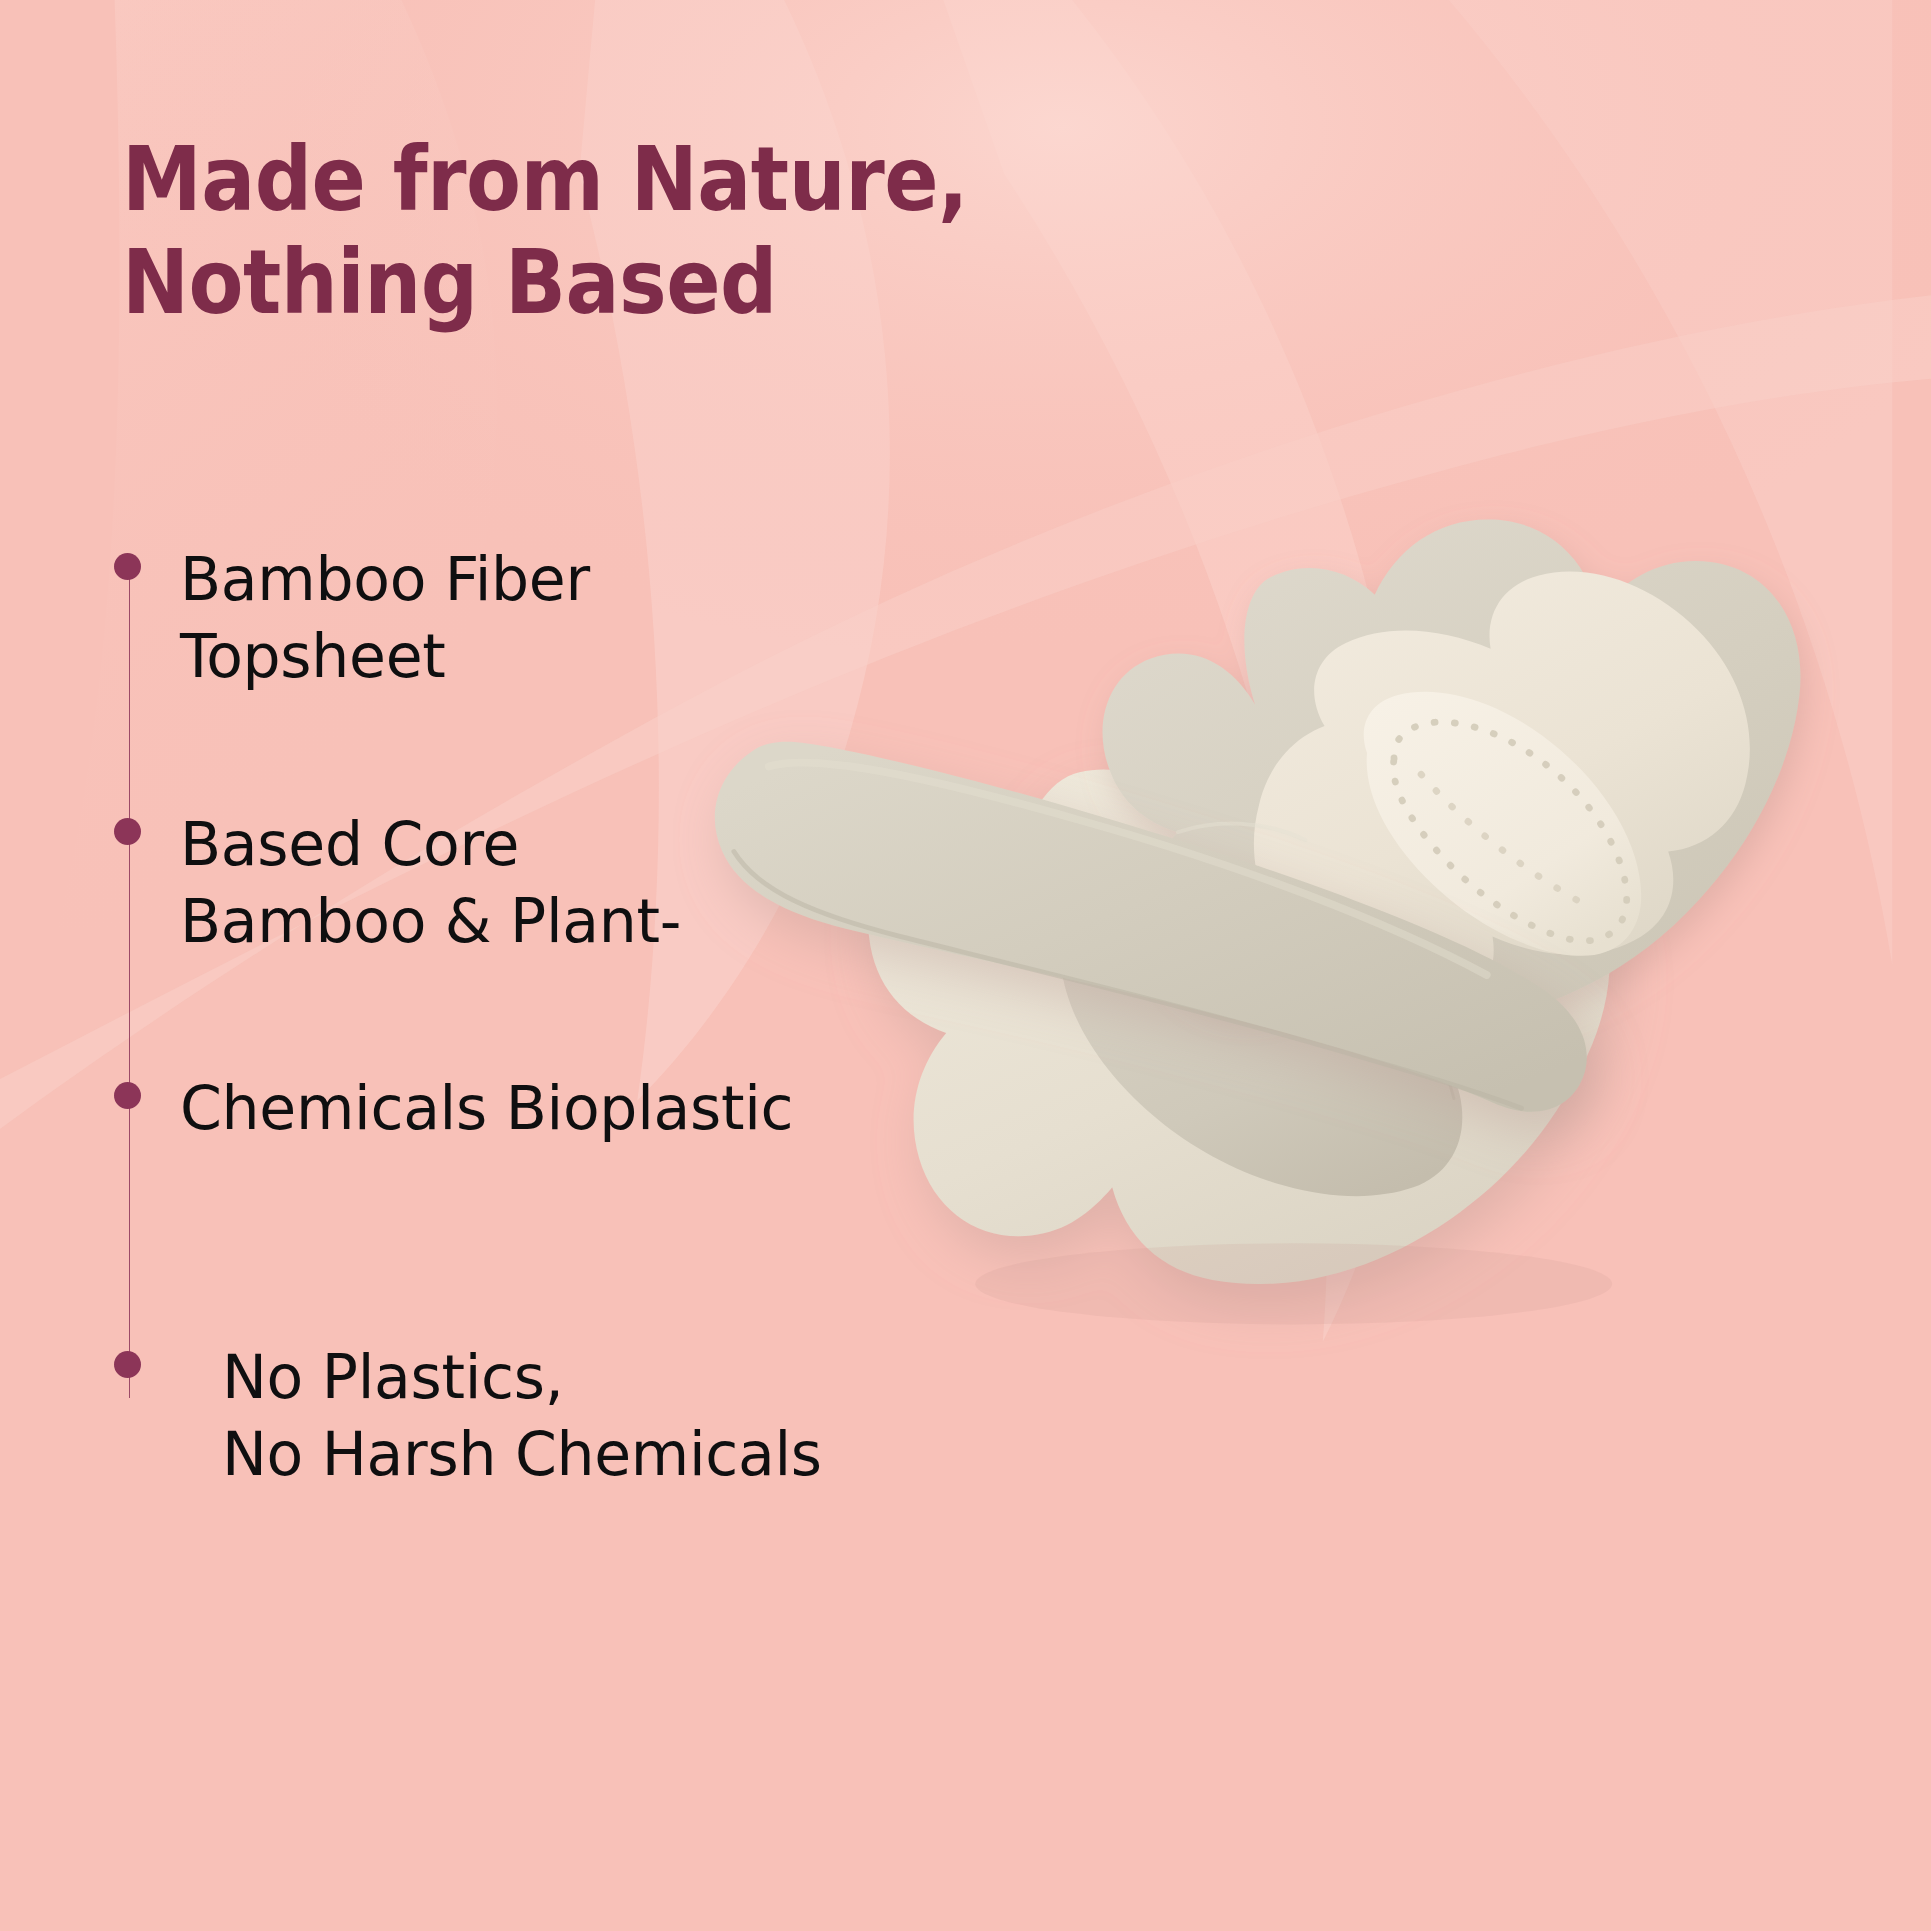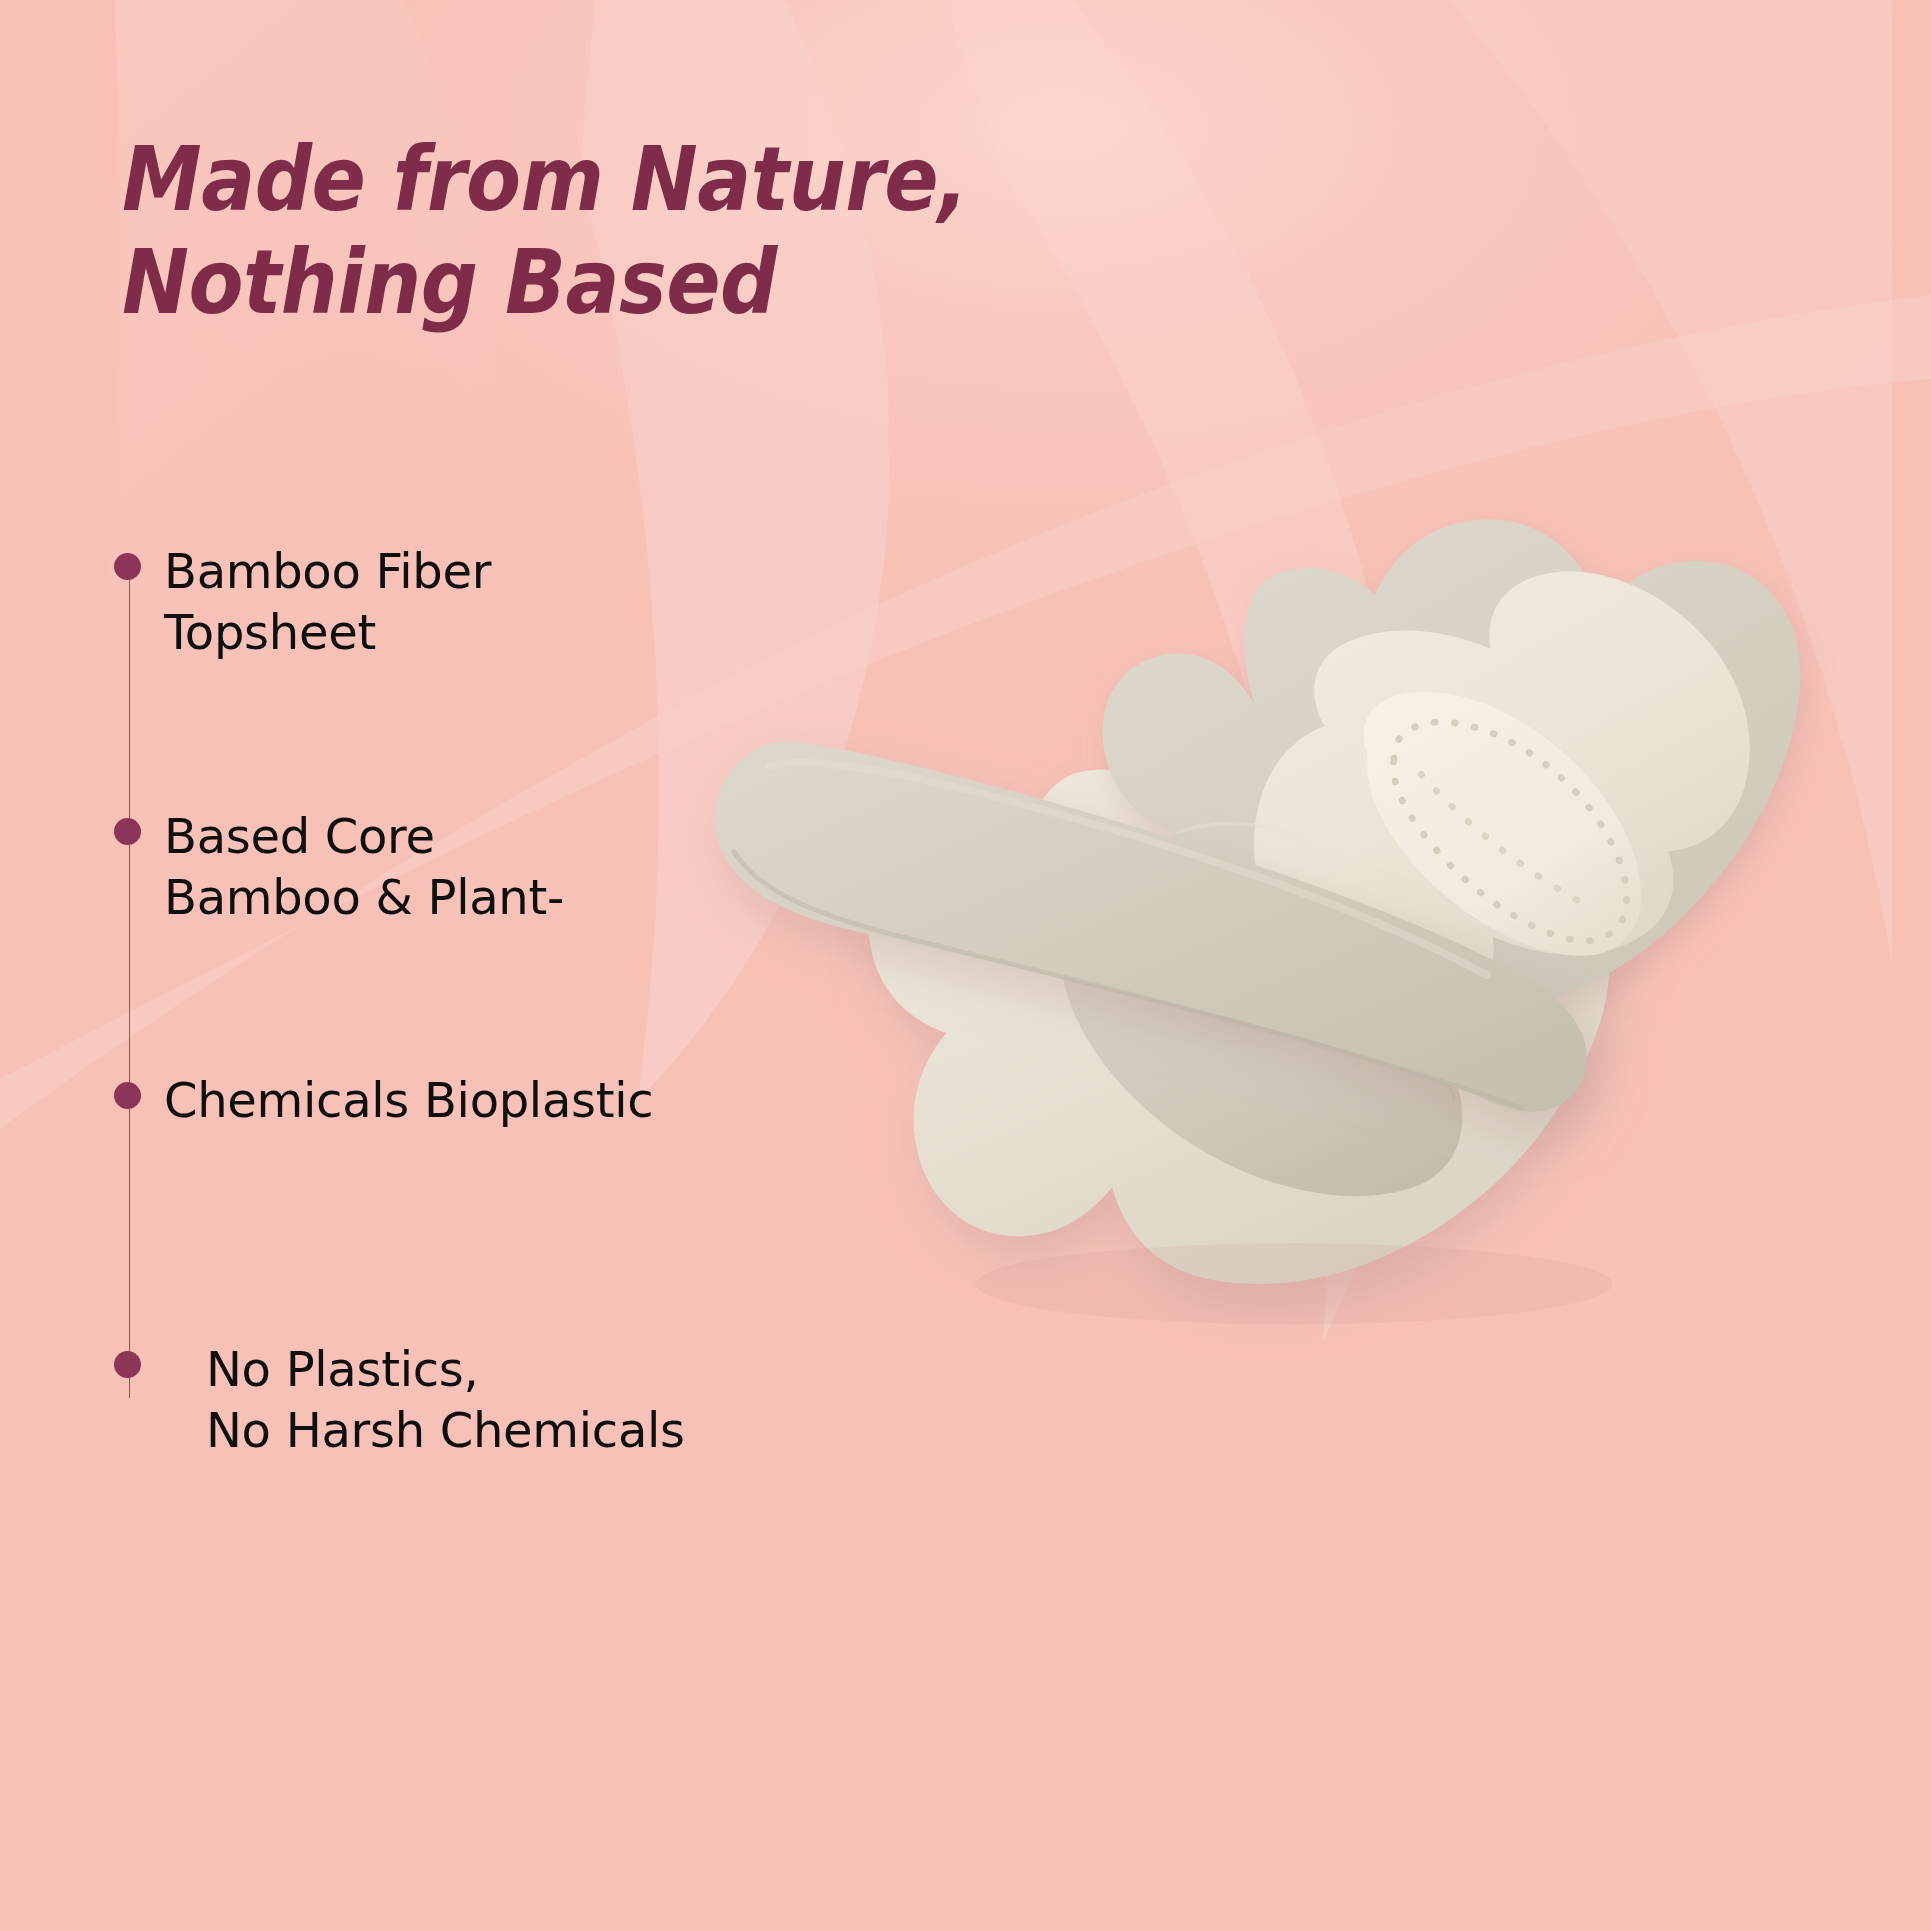--- a/index.html
+++ b/index.html
@@ -28,21 +28,21 @@
     left:122px; top:128px;
     width:1207px;
     color:#7e2c4a;
     font-size:89px;
     line-height:1.16;
     font-weight:600;
     letter-spacing:-0.5px;
     font-family:"DejaVu Sans", sans-serif;
     font-stretch:condensed;
   }
-  .heading .hl { display:block; white-space:nowrap;font-style:italic; }
+  .heading .hl { display:block; white-space:nowrap; }
 
   
   .bullets {
     position:absolute;
     left:114px; top:541px;
     width:966px;
   }
   .tl-line {
     position:absolute;
     left:14.5px;
@@ -67,23 +67,23 @@
   .dot {
     flex:0 0 auto;
     width:27px; height:27px;
     border-radius:50%;
     background:#8c3558;
     margin-top:11.6px;
     position:relative;
     z-index:2;
   }
   .btext {
-    margin-left:23px;
+    margin-left:39px;
     color:#0f0f10;
-    font-size:48px;
+    font-size:60px;
     line-height:1.28;
     letter-spacing:-0.3px;
     font-family:"DejaVu Sans", sans-serif;
     font-weight:400;
   }
   .btext .tl { display:block; white-space:nowrap; }
 
   
   .product {
     position:absolute;

